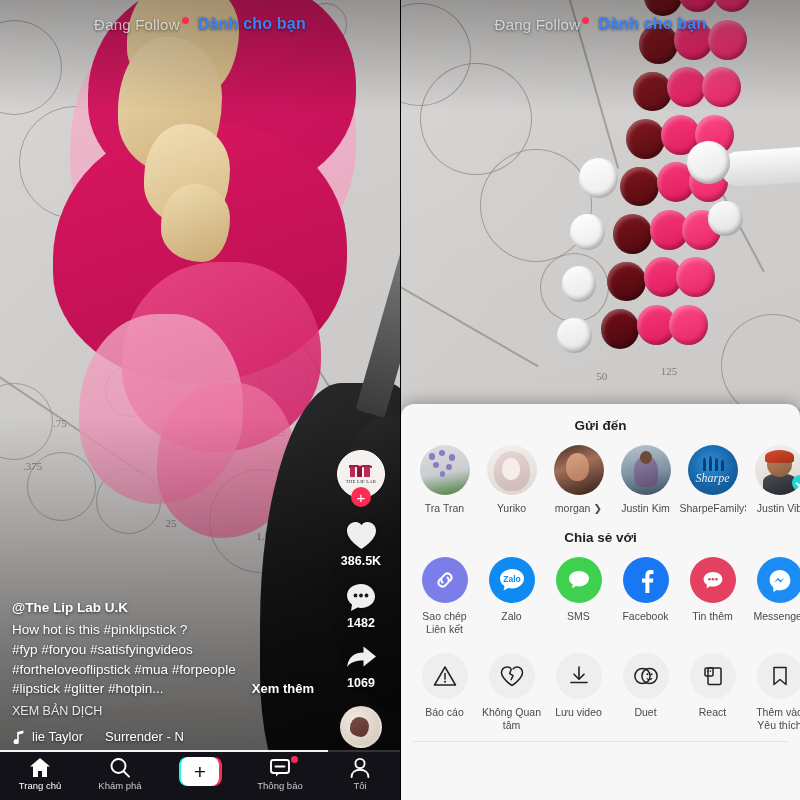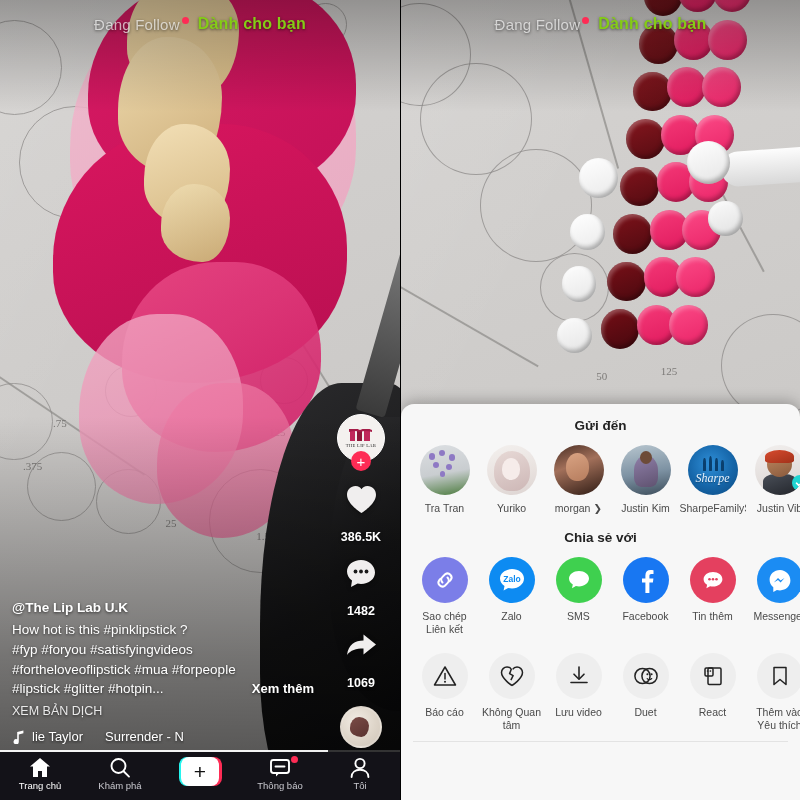--- a/index.html
+++ b/index.html
@@ -47,40 +47,40 @@
   .video-dim { position:absolute; inset:0; background:
       linear-gradient(180deg, rgba(0,0,0,.30) 0%, rgba(0,0,0,0) 14%, rgba(0,0,0,0) 52%, rgba(0,0,0,.42) 82%, rgba(0,0,0,.62) 100%); }
 
   
   .topnav {
     position:absolute; top:0; left:0; right:0; height:42px;
     display:flex; align-items:center; justify-content:center; gap:18px;
     z-index:12; padding-top:6px;
   }
   .topnav-item { position:relative; color:rgba(255,255,255,.66); font-size:15px; letter-spacing:.2px; text-shadow:0 1px 3px rgba(0,0,0,.55); }
-  .topnav-item.active { color:#84cc16; font-weight:bold; font-size:16px; }
+  .topnav-item.active { color:#3b82f6; font-weight:bold; font-size:16px; }
   .topnav-dot { position:absolute; width:7px; height:7px; border-radius:50%; background:#fe2c55; top:1px; right:-9px; }
 
   
   .rail { position:absolute; right:8px; bottom:52px; width:62px; z-index:11; display:flex; flex-direction:column; align-items:center; gap:0; }
   .rail-avatar-wrap { position:relative; width:48px; height:48px; margin-bottom:22px; }
   .rail-avatar {
     width:48px; height:48px; border-radius:50%; border:1.5px solid #fff; overflow:hidden;
     background:#f4f1ef; display:flex; flex-direction:column; align-items:center; justify-content:center;
   }
   .liplab-mark { width:26px; height:13px; display:block; }
   .liplab-text { font-size:4.6px; color:#2a2a2a; letter-spacing:.3px; font-family:"Liberation Serif",serif; margin-top:1px; }
   .rail-follow {
     position:absolute; bottom:-9px; left:50%; transform:translateX(-50%);
     width:20px; height:20px; border-radius:50%; background:#fe2c55; color:#fff;
     display:flex; align-items:center; justify-content:center; font-size:15px; line-height:1; font-weight:300;
   }
   .rail-item { display:flex; flex-direction:column; align-items:center; margin-bottom:14px; }
   .rail-item svg { display:block; filter: drop-shadow(0 1px 2px rgba(0,0,0,.5)); }
-  .rail-count { color:#fff; font-size:12.5px; font-weight:bold; margin-top:15px; text-shadow:0 1px 3px rgba(0,0,0,.6); }
+  .rail-count { color:#fff; font-size:12.5px; font-weight:bold; margin-top:3px; text-shadow:0 1px 3px rgba(0,0,0,.6); }
   .rail-disc {
     width:42px; height:42px; border-radius:50%; overflow:hidden; margin-top:2px;
     background: radial-gradient(circle at 38% 34%, #f2ece4 0%, #ded5c9 55%, #cfc5b8 100%);
     border:2px solid rgba(255,255,255,.18); position:relative;
   }
   .disc-smudge { position:absolute; left:22%; top:24%; width:50%; height:52%;
     background: linear-gradient(150deg,#7a4b46,#5a3330); border-radius:48% 52% 40% 60% / 55% 45% 58% 42%; }
 
   
   .caption { position:absolute; left:12px; bottom:56px; width:300px; z-index:11; }

